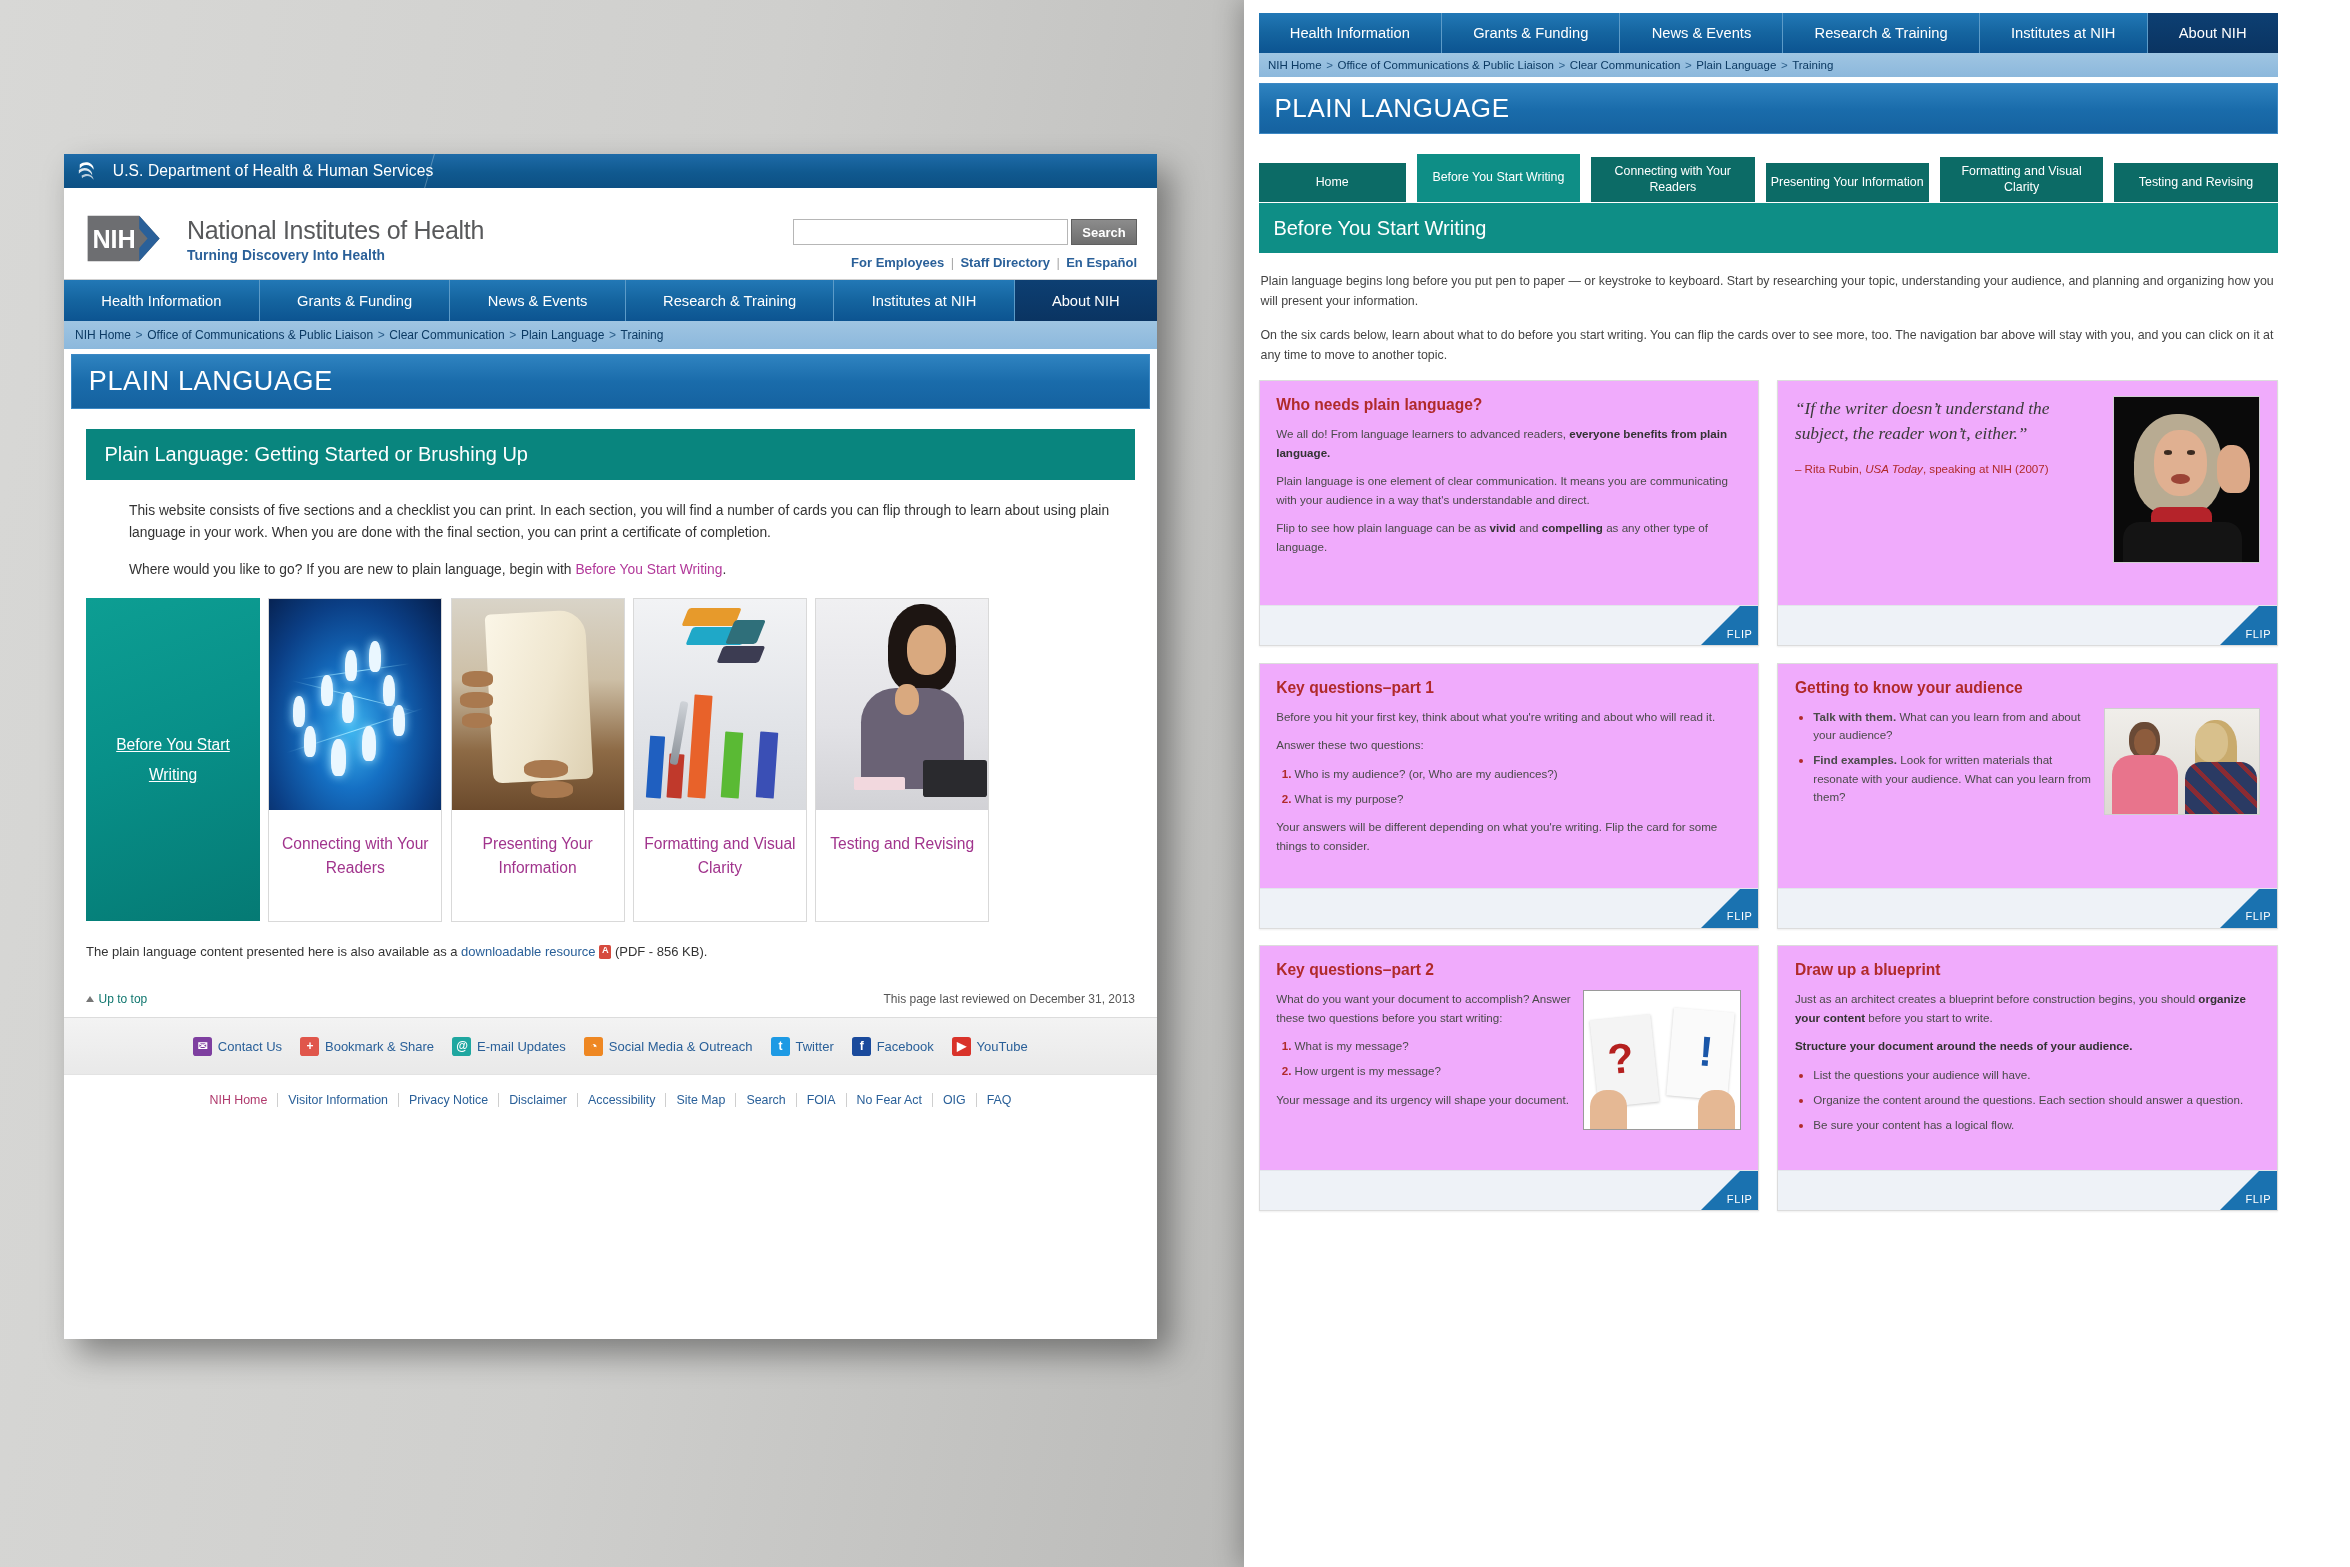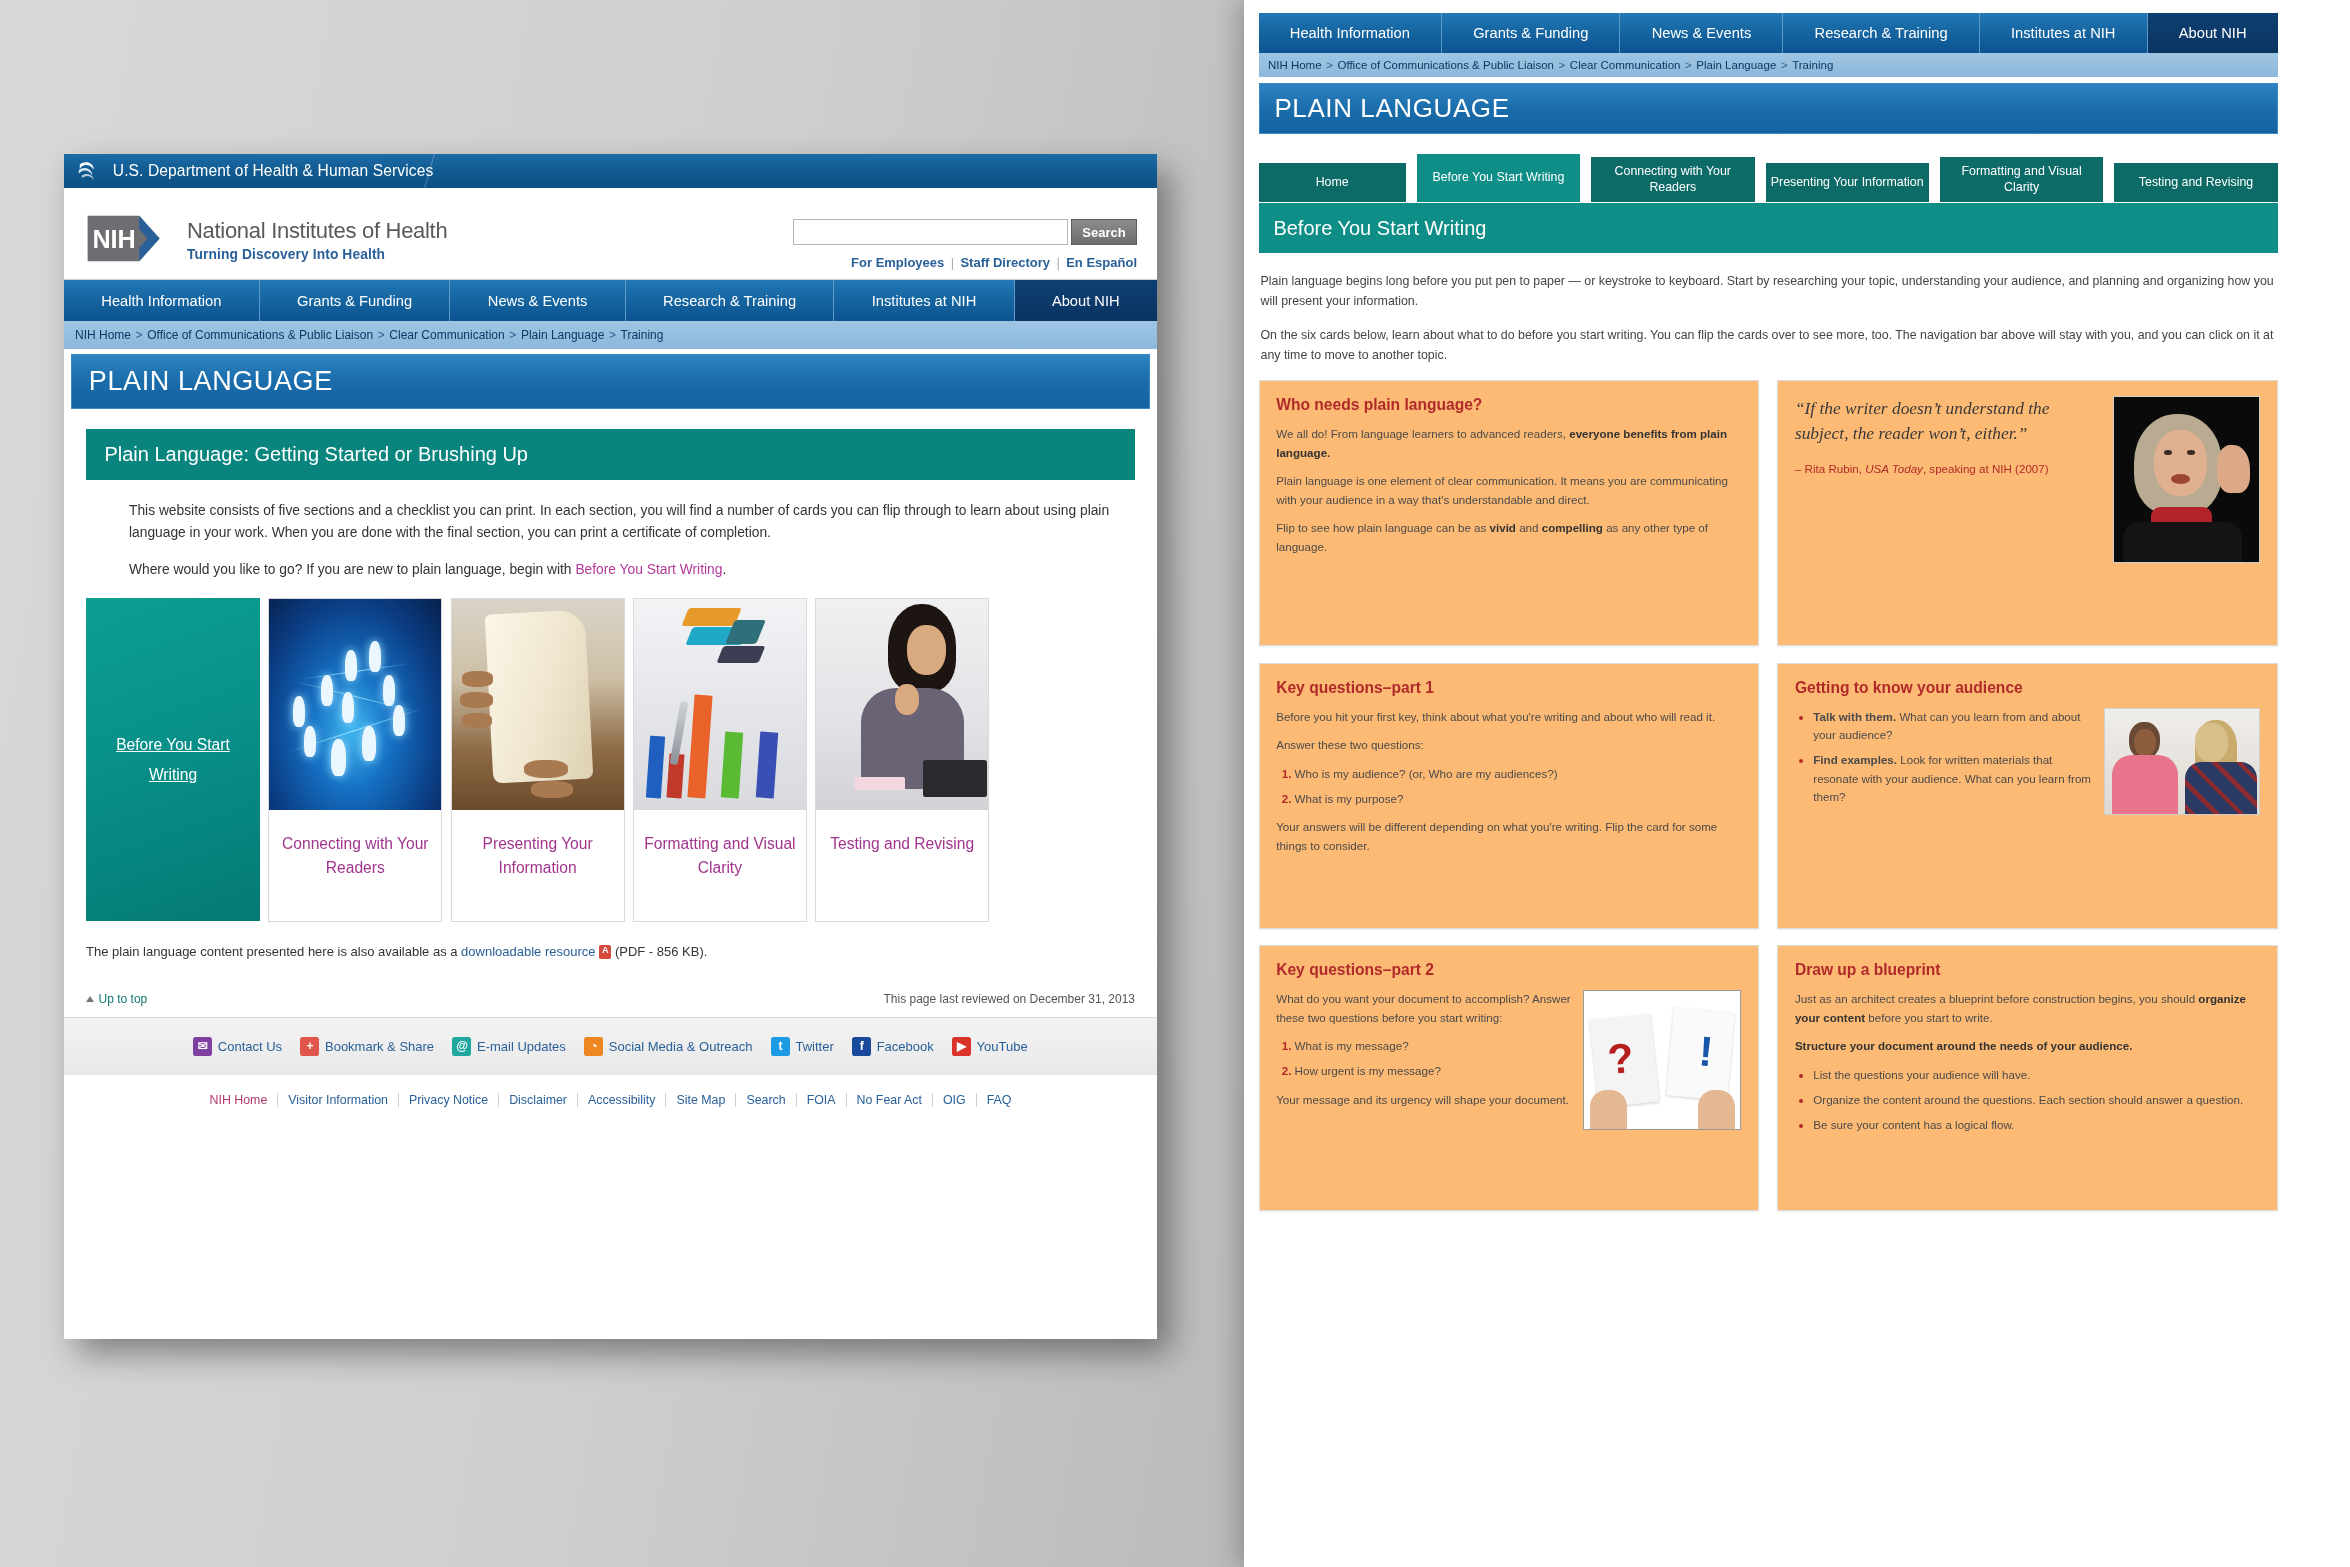--- a/index.html
+++ b/index.html
@@ -31,21 +31,21 @@
     border-left: 0.9px solid rgba(255,255,255,.28);
     transform: skewX(-16deg);
   }
   .hhs-logo { width: 27.5px; height: 22px; margin-right: 8.3px; flex: none; }
   .hhs-text { color:#fff; font-size: 15.6px; letter-spacing:0.1px; white-space:nowrap; }
 
   .nih-header { background:#fff; padding: 20px 20px 9.2px 20px; display:flex; align-items:flex-start; }
   .nih-logo-wrap { display:flex; align-items:center; }
   .nih-mark { width: 90px; height: 61px; flex:none; }
   .nih-title-block { margin-left: 13px; padding-top: 3.7px; }
-  .nih-title { font-size: 22px; color:#58595b; letter-spacing:-0.3px; line-height:1.05; }
+  .nih-title { font-size: 25px; color:#58595b; letter-spacing:-0.3px; line-height:1.05; }
   .nih-tag { font-size:13.8px; color:#2a6099; font-weight:bold; margin-top:4.6px; letter-spacing:0.1px;}
   .header-right { margin-left:auto; padding-top:11px; text-align:right; }
   .search-row { display:flex; justify-content:flex-end; align-items:stretch; }
   .search-input {
     width: 275px; height:26px; border:0.9px solid #b6b6b6; background:#fff;
     font-family:"Liberation Sans",sans-serif; font-size:13px; padding:0 5.5px; color:#333;
   }
   .search-btn {
     width: 66px; height:26px; margin-left:2.8px;
     background: linear-gradient(180deg,#8c8c8c 0%,#6e6e6e 100%);
@@ -195,22 +195,22 @@
   .r-section-head{
     background:#0e8e86; height:50px; display:flex;align-items:center; padding-left:14.7px; margin-top:1.8px;
   }
   .r-section-head h2{ color:#fff; font-size:20px; font-weight:normal; }
 
   .r-intro{ padding: 18.4px 1.8px 0 1.8px; }
   .r-intro p{ font-size:12.4px; color:#444; line-height:1.6; margin-bottom:14.7px; }
 
   .r-grid{ display:grid; grid-template-columns: 1fr 1fr; gap:16.5px 18.4px; margin-top:5.5px; }
   .fcard{
-    background:#fdba74; border:0.9px solid #dcdcdc; box-shadow:0 0.9px 1.8px rgba(0,0,0,.07);
-    position:relative; min-height:266px; display:flex; flex-direction:row;
+    background:#f0abfc; border:0.9px solid #dcdcdc; box-shadow:0 0.9px 1.8px rgba(0,0,0,.07);
+    position:relative; min-height:266px; display:flex; flex-direction:column;
   }
   .fcard .body{ padding:14.7px 16.5px 9.2px 16.5px; flex:1 1 auto; }
   .fcard h3{ color:#b02a2a; font-size:15.6px; font-weight:bold; margin-bottom:11px; }
   .fcard p{ font-size:11.6px; color:#4a4a4a; line-height:1.6; margin-bottom:10px; }
   .fcard p b{ color:#333; }
   .fcard ol, .fcard ul{ margin:0 0 10px 0; padding-left:18.4px; }
   .fcard li{ font-size:11.6px; color:#4a4a4a; line-height:1.6; margin-bottom:6.4px; }
   .fcard ol li::marker{ color:#b02a2a; font-weight:bold; }
   .fcard ul li::marker{ color:#b02a2a; }
   .fcard .foot{

